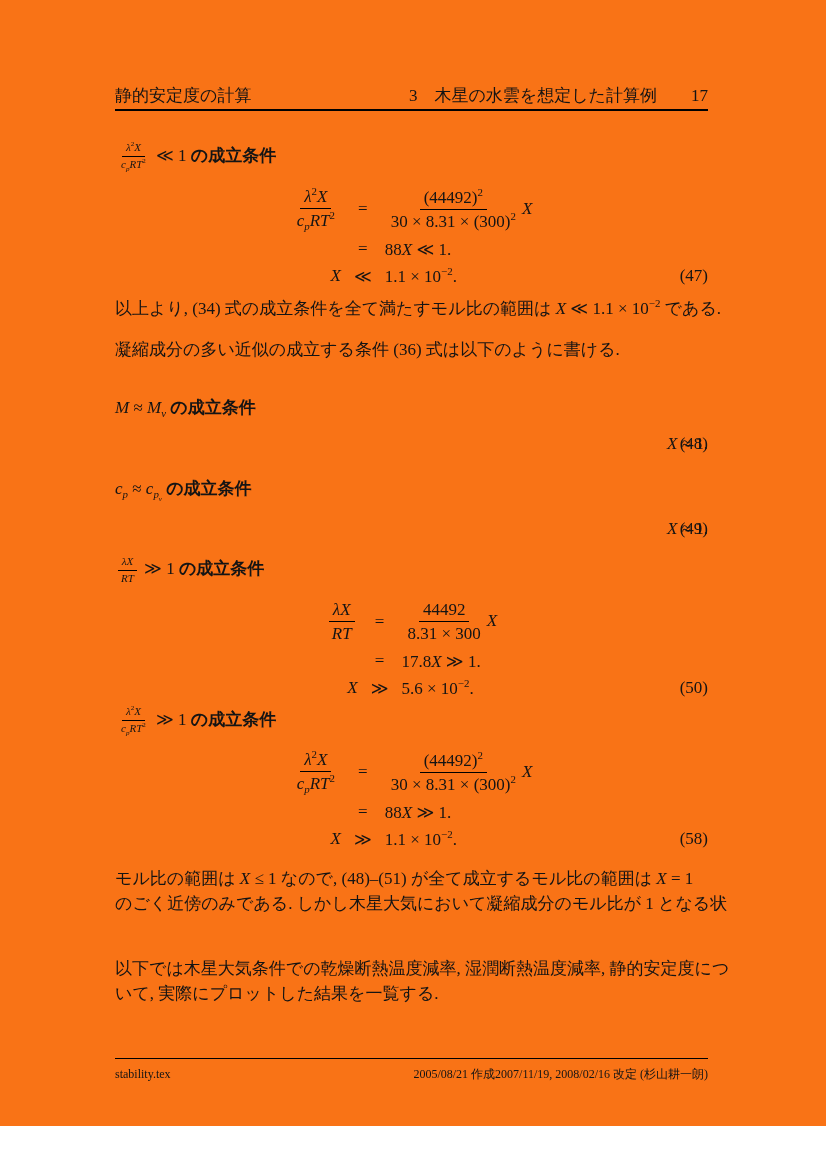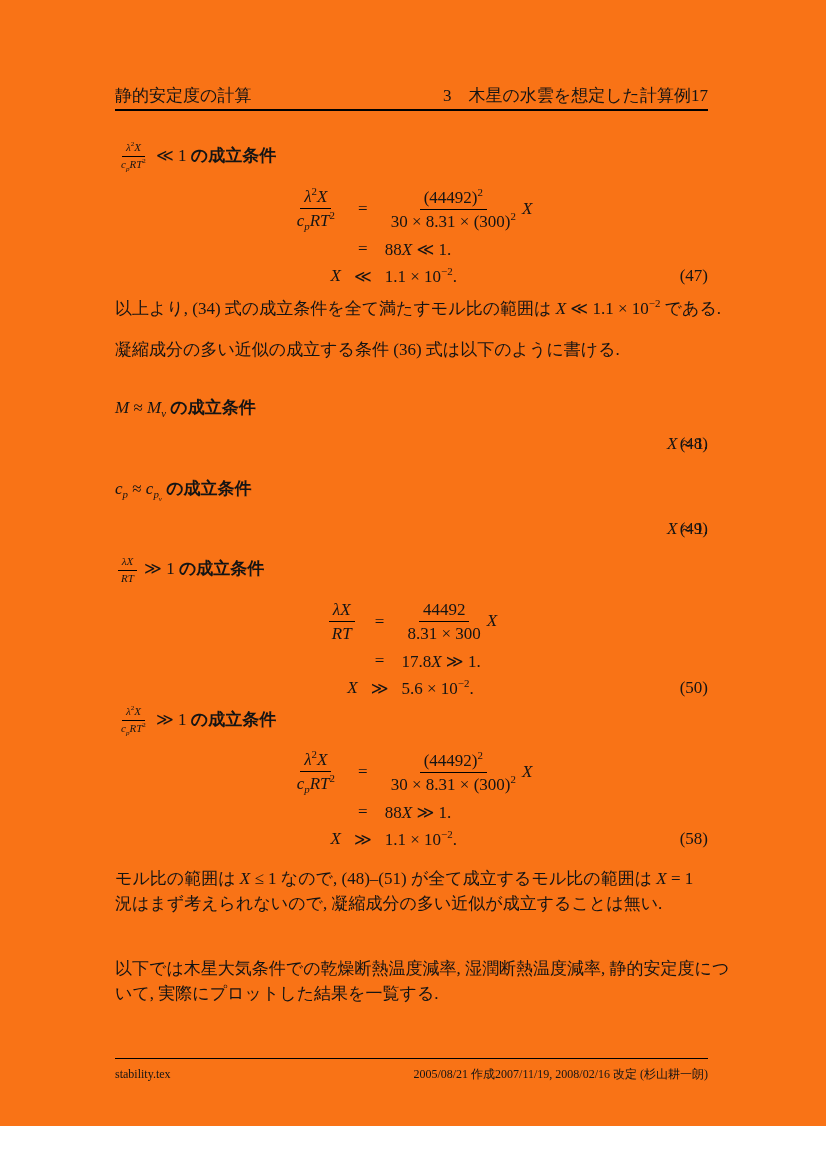--- a/index.html
+++ b/index.html
@@ -9,21 +9,21 @@
     background:#f97316;
     color:#141414;
     font-family:"Liberation Serif","DejaVu Serif",serif;
     font-size:17px;
     overflow:hidden;
   }
   .abs{position:absolute;left:115px;width:593px;}
 
   
   .runhead{top:84px;display:flex;justify-content:space-between;align-items:baseline;}
-  .rh-right{display:flex;align-items:baseline;}
+  .rh-right{display:flex;align-items:baseline;gap:34px;}
   .rule{top:109px;height:2px;background:#000;}
 
   
   .hblock{white-space:nowrap;}
   .hlabel{font-family:"Liberation Sans","DejaVu Sans",sans-serif;font-weight:bold;}
   .hmath .mfrac{font-size:11px;}
 
   
   .mi{font-style:italic;}
   .msup{font-size:64%;vertical-align:super;line-height:1;}
@@ -191,21 +191,21 @@
         <td class="em">≫</td>
         <td class="er"><span class="mr">1.1 × 10</span><span class="msup">−2</span><span class="mr">.</span></td>
       </tr>
     </tbody>
       </table>
     <span class="eqno">(58)</span>
   </div>
 
   <div class="abs para" style="top:866px">
     <span class="pline"><span class="mr">モル比の範囲は </span><span class="mi">X</span><span class="mr"> ≤ 1 なので, (48)–(51) が全て成立するモル比の範囲は </span><span class="mi">X</span><span class="mr"> = 1</span></span>
-    <span class="pline"><span class="mr">況はまず考えられないので, 凝縮成分の多い近似が成立することは無い.</span></span>
+    <span class="pline"><span class="mr">のごく近傍のみである. しかし木星大気において凝縮成分のモル比が 1 となる状</span></span>
   </div>
 
   <div class="abs para" style="top:956px">
     <span class="pline"><span class="mr">以下では木星大気条件での乾燥断熱温度減率, 湿潤断熱温度減率, 静的安定度につ</span></span>
     <span class="pline"><span class="mr">いて, 実際にプロットした結果を一覧する.</span></span>
   </div>
 
   <div class="abs footrule"></div>
   <div class="abs pagefoot">
     <span>stability.tex</span>

